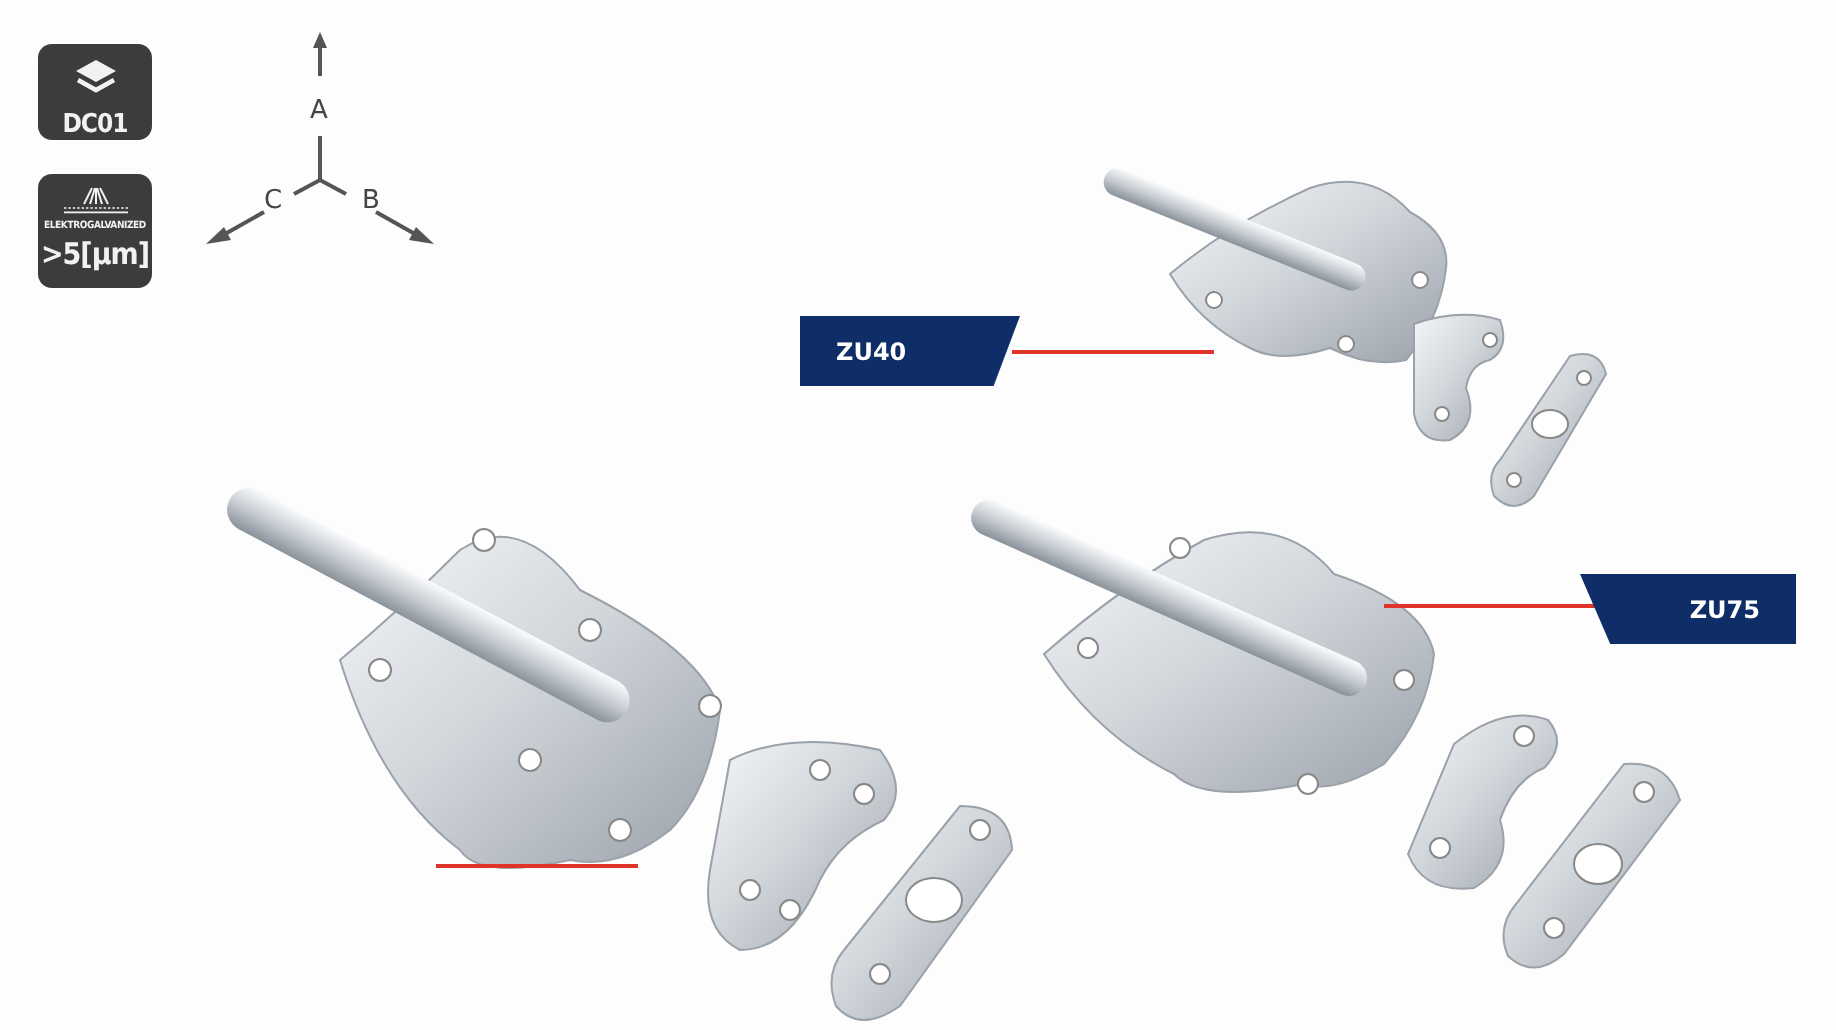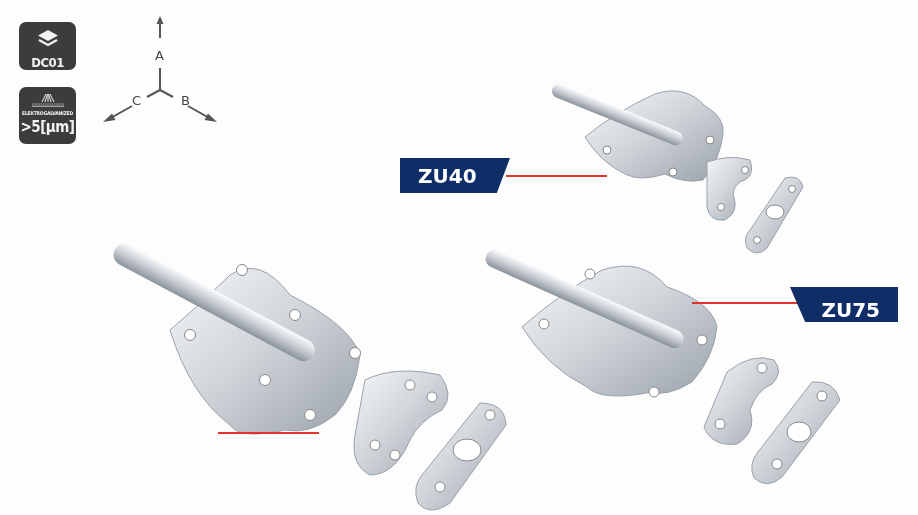--- a/index.html
+++ b/index.html
@@ -25,25 +25,25 @@
   
   .axes { position: absolute; left: 100px; top: 14px; width: 125px; height: 115px; }
   .axes .lbl { position: absolute; font-size: 13px; color: #444; font-family: "DejaVu Sans", sans-serif; }
 
   
   .product { position: absolute; }
 
   
   .tag {
     position: absolute; height: 35px; background: #0f2d67; color: #ffffff;
-    font-family: "DejaVu Sans", sans-serif; font-weight: bold; font-size: 20px;
+    font-family: "DejaVu Sans", sans-serif; font-weight: bold; font-size: 12px;
     display: flex; align-items: center;
   }
   .tag-left { clip-path: polygon(0 0, 100% 0, 88% 100%, 0 100%); padding-left: 18px; }
-  .tag-right { clip-path: polygon(0 0, 100% 0, 100% 100%, 14% 100%); justify-content: flex-end; padding-right: 18px; align-items: flex-end; }
+  .tag-right { clip-path: polygon(0 0, 100% 0, 100% 100%, 14% 100%); justify-content: flex-end; padding-right: 18px; }
   .notch { position: absolute; width: 0; height: 0; }
   .leader { position: absolute; height: 2px; background: #e0332b; }
 </style>
 </head>
 <body>
 
 <div class="stage">
 
   <div class="badge badge-material">
     <svg class="layers" viewBox="0 0 22 20">

